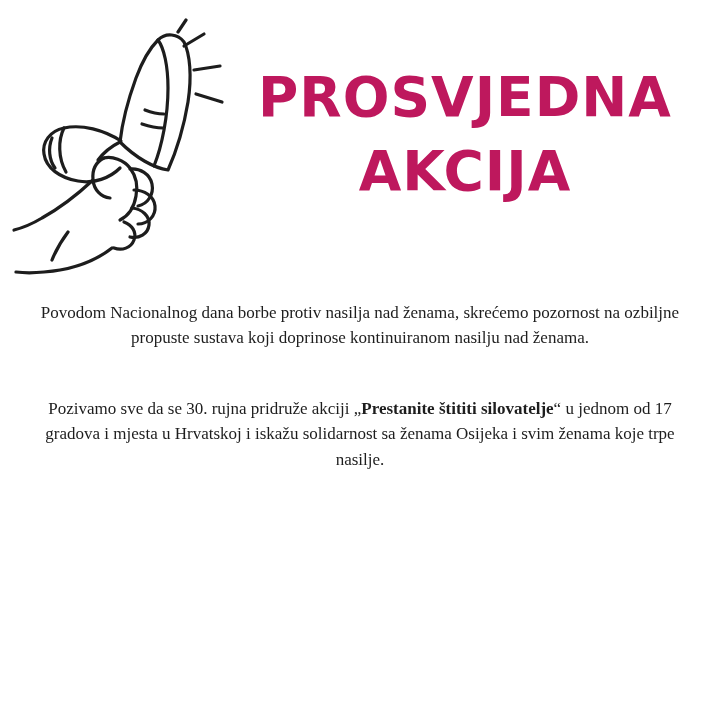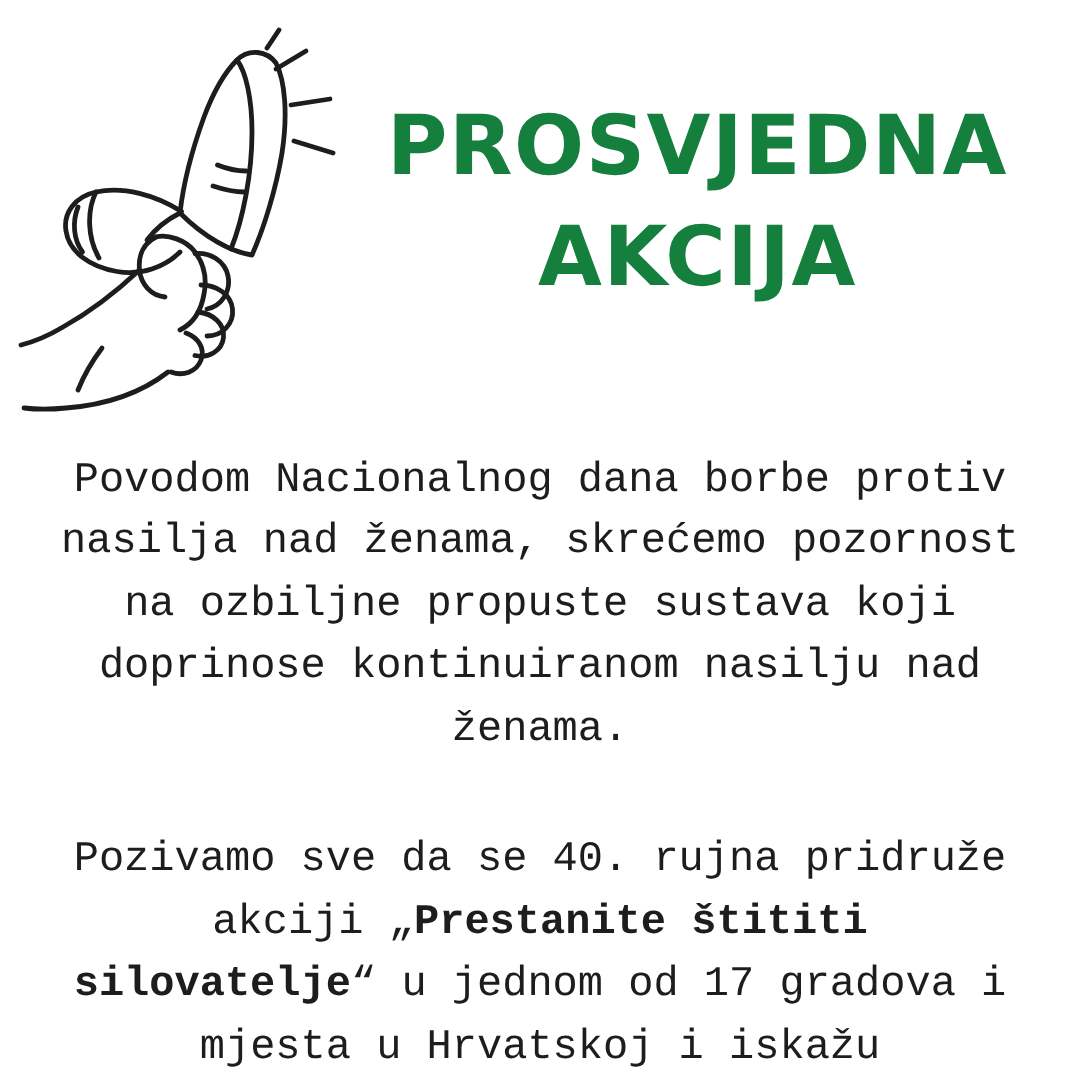--- a/index.html
+++ b/index.html
@@ -35,41 +35,41 @@
     height: 265px;
   }
   .title-block {
     position: absolute;
     left: 225px;
     top: 60px;
     width: 480px;
     text-align: center;
   }
   .title-line {
-    color: #15803d;
+    color: #be185d;
     font-family: "DejaVu Sans", sans-serif;
     font-weight: bold;
     font-size: 55px;
     line-height: 1.35;
     letter-spacing: 1px;
     margin: 0;
   }
 
   
   .body-text {
     position: absolute;
     left: 30px;
     top: 300px;
     width: 660px;
     text-align: center;
     color: #1d1d1d;
   }
   .para {
-    font-family: Liberation Mono, monospace;
-    font-size: 28px;
+    font-family: Liberation Serif, serif;
+    font-size: 17px;
     line-height: 1.48;
     margin: 0 0 0 0;
     padding: 0 6px;
   }
   .para.second {
     margin-top: 46px;
   }
   .para b {
     font-weight: bold;
     text-align: center;
@@ -121,16 +121,16 @@
     </div>
 
     <div class="title-block">
       <p class="title-line">PROSVJEDNA</p>
       <p class="title-line">AKCIJA</p>
     </div>
   </div>
 
   <div class="body-text">
     <p class="para first">Povodom Nacionalnog dana borbe protiv nasilja nad ženama, skrećemo pozornost na ozbiljne propuste sustava koji doprinose kontinuiranom nasilju nad ženama.</p>
-    <p class="para second"><span>Pozivamo sve da se 40. rujna pridruže akciji </span><span>„</span><b>Prestanite štititi silovatelje</b><span>“</span><span> u jednom od 17 gradova i mjesta u Hrvatskoj i iskažu solidarnost sa ženama Osijeka i svim ženama koje trpe nasilje.</span></p>
+    <p class="para second"><span>Pozivamo sve da se 30. rujna pridruže akciji </span><span>„</span><b>Prestanite štititi silovatelje</b><span>“</span><span> u jednom od 17 gradova i mjesta u Hrvatskoj i iskažu solidarnost sa ženama Osijeka i svim ženama koje trpe nasilje.</span></p>
   </div>
 
 </div>
 
 </body></html>

